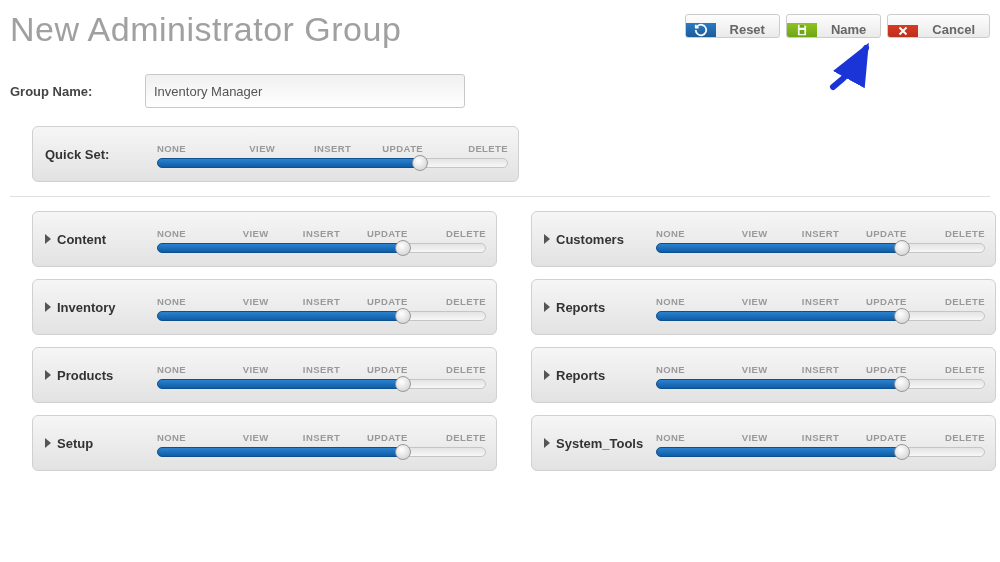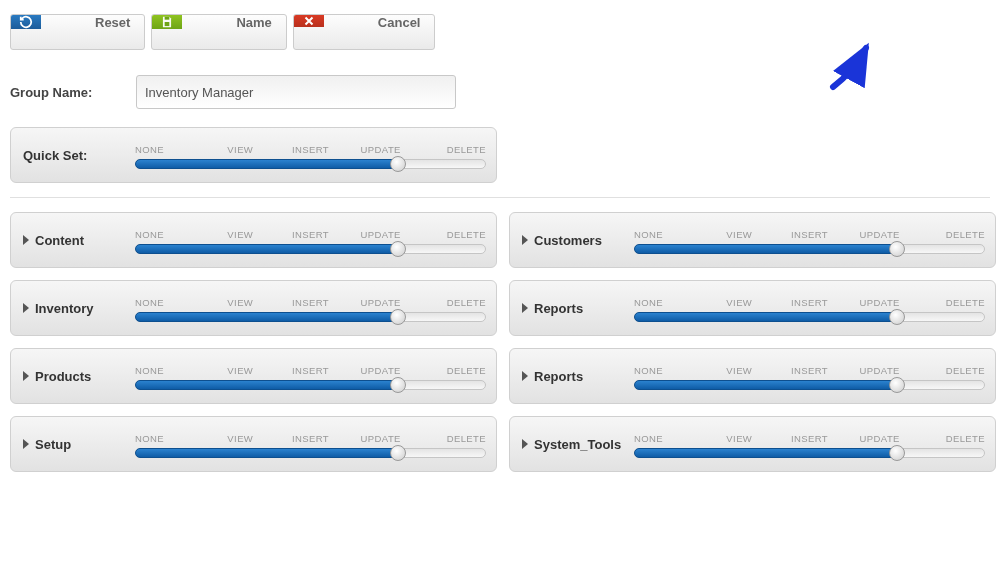--- a/index.html
+++ b/index.html
@@ -26,28 +26,27 @@
     margin: 0;
     letter-spacing: 0.5px;
   }
   .toolbar {
     display: flex;
     gap: 6px;
     margin-top: 4px;
   }
   .btn {
     display: flex;
-    align-items: flex-start;
+    align-items: flex-end;
     border-radius: 3px;
     overflow: hidden;
     border: 1px solid #ccc;
     cursor: pointer;
-    height: 36px;
+    height: 24px;
     background: linear-gradient(#fdfdfd, #eaeaea);
-    gap: 40px;
   }
   .btn .icon-box {
     width: 30px;
     display: flex;
     align-items: center;
     justify-content: center;
     color: #fff;
   }
   .btn .label {
     padding: 0 14px;
@@ -56,21 +55,21 @@
     font-size: 13px;
     color: #666;
     font-weight: bold;
   }
   .icon-reset { background: linear-gradient(#2a7ac1, #1c5c9a); }
   .icon-save  { background: linear-gradient(#8fc320, #6ea515); }
   .icon-cancel{ background: linear-gradient(#d93a24, #b9301d); }
   .form-row {
     display: flex;
     align-items: center;
-    gap: 16px;
+    gap: 25px;
     margin-bottom: 18px;
   }
   .form-label {
     font-size: 13px;
     font-weight: bold;
     color: #444;
     min-width: 110px;
   }
   .text-input {
     width: 320px;
@@ -83,20 +82,21 @@
     color: #555;
   }
   .panel {
     border: 1px solid #d0d0d0;
     border-radius: 6px;
     background: linear-gradient(#f6f6f6, #e2e2e2);
     display: flex;
     align-items: center;
     height: 56px;
     padding: 0 10px 0 12px;
+    margin-left: 22px;
   }
   .panel .panel-label {
     font-size: 13px;
     font-weight: bold;
     color: #333;
     min-width: 112px;
     display: flex;
     align-items: center;
     gap: 6px;
   }
@@ -107,21 +107,21 @@
     border-bottom: 5px solid transparent;
     border-left: 6px solid #555;
   }
   .slider-area {
     flex: 1;
     padding-top: 2px;
   }
   .slider-labels {
     display: flex;
     font-size: 9.5px;
-    font-weight: normal;
+    font-weight: bold;
     color: #999;
     letter-spacing: 0.4px;
   }
   .slider-labels span { flex: 1; text-align: center; }
   .slider-labels span:first-child { text-align: left; }
   .slider-labels span:last-child  { text-align: right; }
   .slider-track {
     position: relative;
     height: 10px;
     border-radius: 5px;
@@ -162,20 +162,21 @@
     position: absolute;
     left: 818px;
     top: 42px;
     pointer-events: none;
   }
 </style>
 </head>
 <body>
 
 <div class="header">
+  <h1 class="page-title">New Administrator Group</h1>
   <div class="toolbar">
     <div class="btn">
       <span class="icon-box icon-reset">
         <svg width="14" height="14" viewBox="0 0 24 24" fill="none" stroke="#fff" stroke-width="3">
             <path d="M3 12a9 9 0 1 0 3-6.7L3 8"></path>
             <path d="M3 3v5h5"></path>
           </svg>
       </span>
       <span class="label">Reset</span>
     </div>

